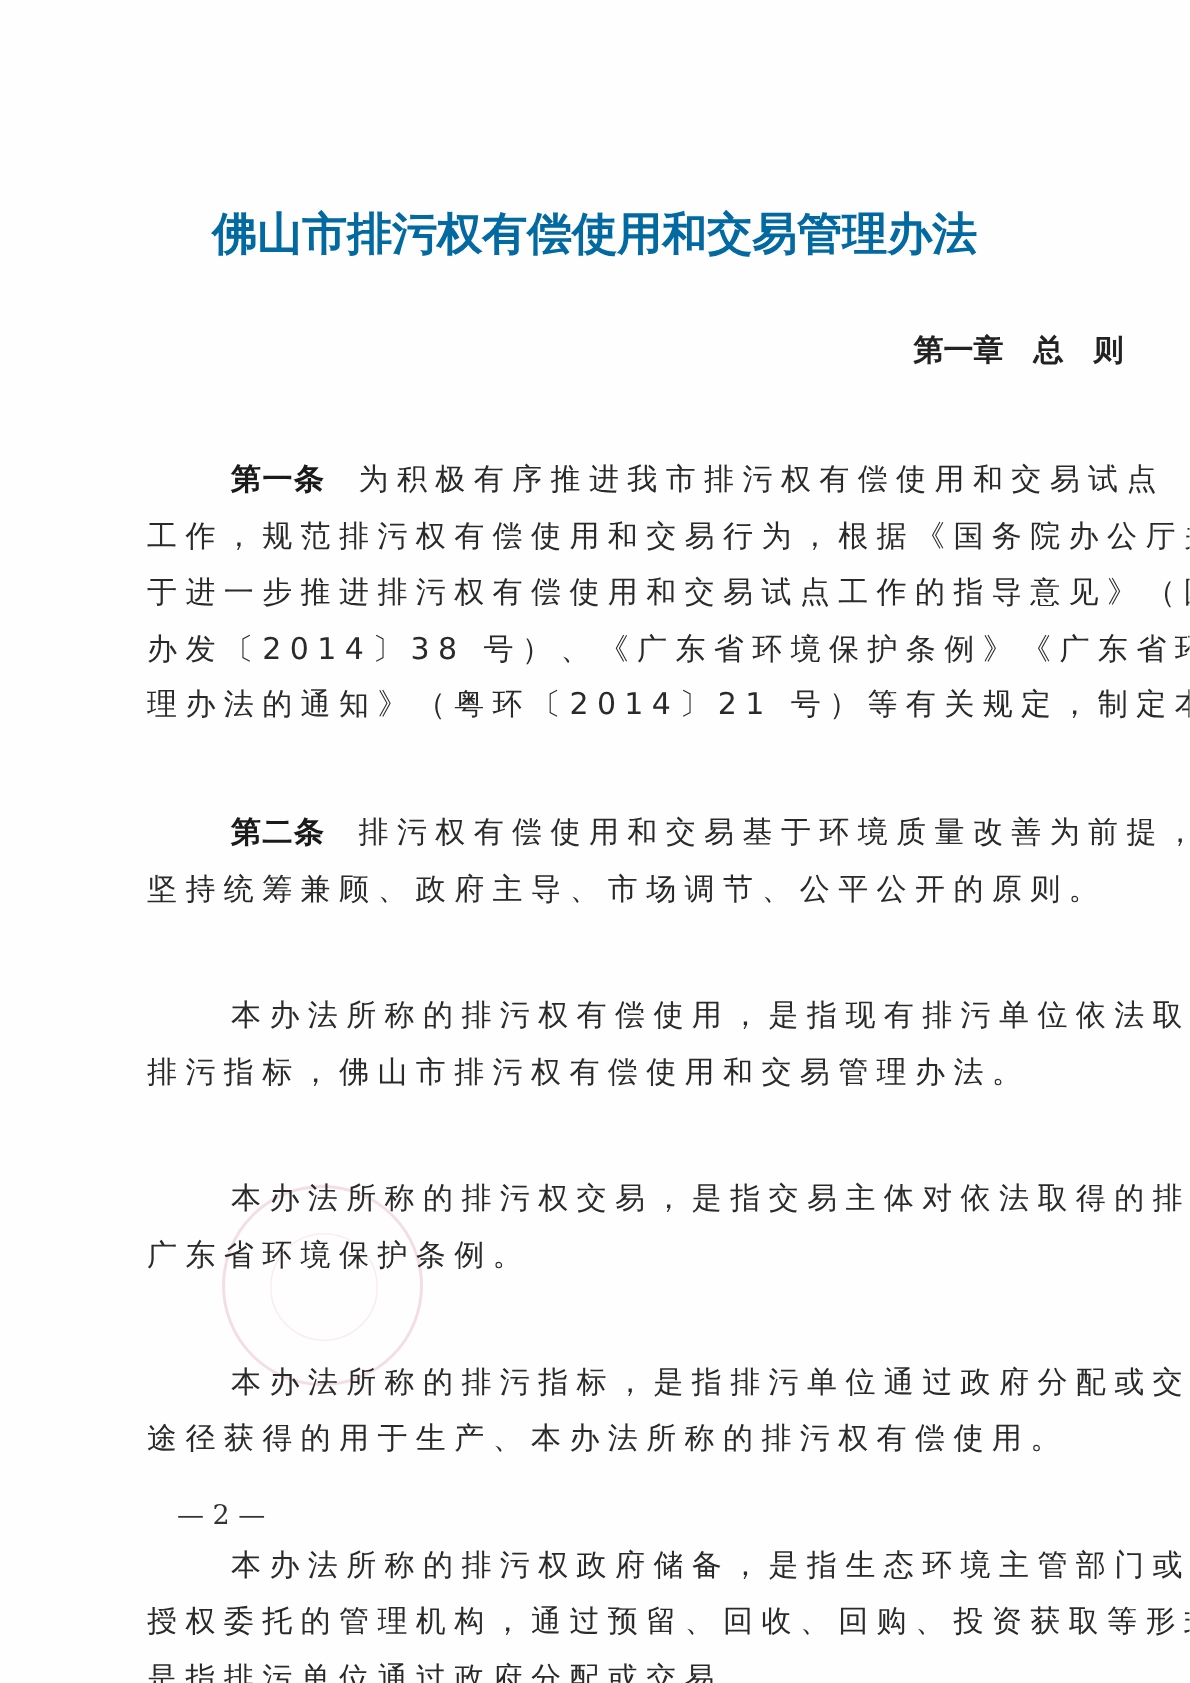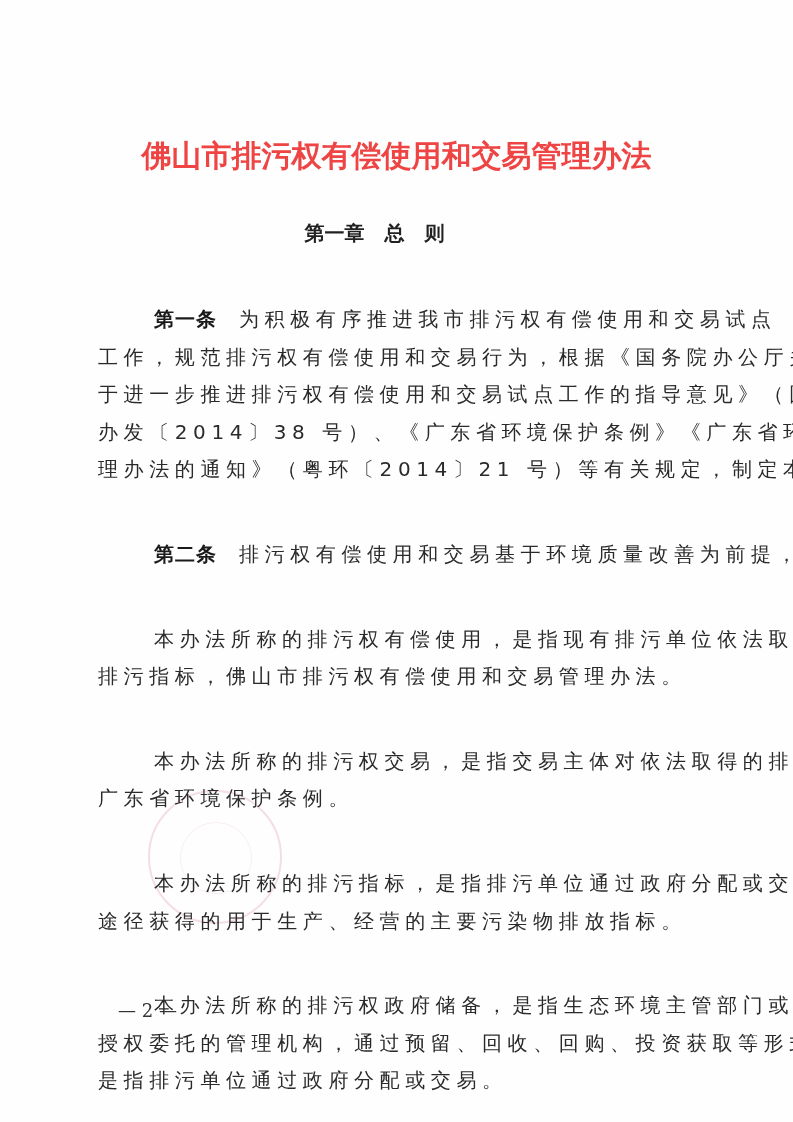--- a/index.html
+++ b/index.html
@@ -24,29 +24,29 @@
     }
     .doc-title {
       position: absolute;
       left: 0;
       width: 793px;
       top: 136px;
       text-align: center;
       font-size: 30px;
       font-weight: bold;
       letter-spacing: 0px;
-      color: #ef4444;
+      color: #0369a1;
       font-family: "DejaVu Serif", serif;
     }
     .chapter-title {
       position: absolute;
       left: 0;
       width: 749px;
       top: 220px;
-      text-align: center;
+      text-align: right;
       font-size: 20px;
       font-weight: bold;
       color: #222;
       white-space: pre;
       font-family: "DejaVu Serif", serif;
     }
     .body-text {
       position: absolute;
       left: 98px;
       top: 254px;
@@ -123,36 +123,37 @@
     <div class="para">
       <span class="line indent"><span class="article-label">第一条</span><span>为积极有序推进我市排污权有偿使用和交易试点</span></span>
       <span class="line">工作，规范排污权有偿使用和交易行为，根据《国务院办公厅关</span>
       <span class="line">于进一步推进排污权有偿使用和交易试点工作的指导意见》（国</span>
       <span class="line">办发〔2014〕38 号）、《广东省环境保护条例》《广东省环境保护</span>
       <span class="line">理办法的通知》（粤环〔2014〕21 号）等有关规定，制定本办法。</span>
     </div>
 
     <div class="para">
       <span class="line indent"><span class="article-label">第二条</span><span>排污权有偿使用和交易基于环境质量改善为前提，</span></span>
+      <span class="line">坚持统筹兼顾、政府主导、市场调节、公平公开的原则。</span>
     </div>
 
 
     <div class="para">
       <span class="line indent">本办法所称的排污权有偿使用，是指现有排污单位依法取得</span>
       <span class="line">排污指标，佛山市排污权有偿使用和交易管理办法。</span>
     </div>
 
     <div class="para">
       <span class="line indent">本办法所称的排污权交易，是指交易主体对依法取得的排污</span>
       <span class="line">广东省环境保护条例。</span>
     </div>
 
     <div class="para">
       <span class="line indent">本办法所称的排污指标，是指排污单位通过政府分配或交易</span>
-      <span class="line">途径获得的用于生产、经营的主要污染物排放指标。</span>
+      <span class="line">途径获得的用于生产、本办法所称的排污权有偿使用。</span>
     </div>
 
     <div class="para">
       <span class="line indent">本办法所称的排污权政府储备，是指生态环境主管部门或其</span>
       <span class="line">授权委托的管理机构，通过预留、回收、回购、投资获取等形式，</span>
       <span class="line">是指排污单位通过政府分配或交易。</span>
     </div>
 
   </div>
 

